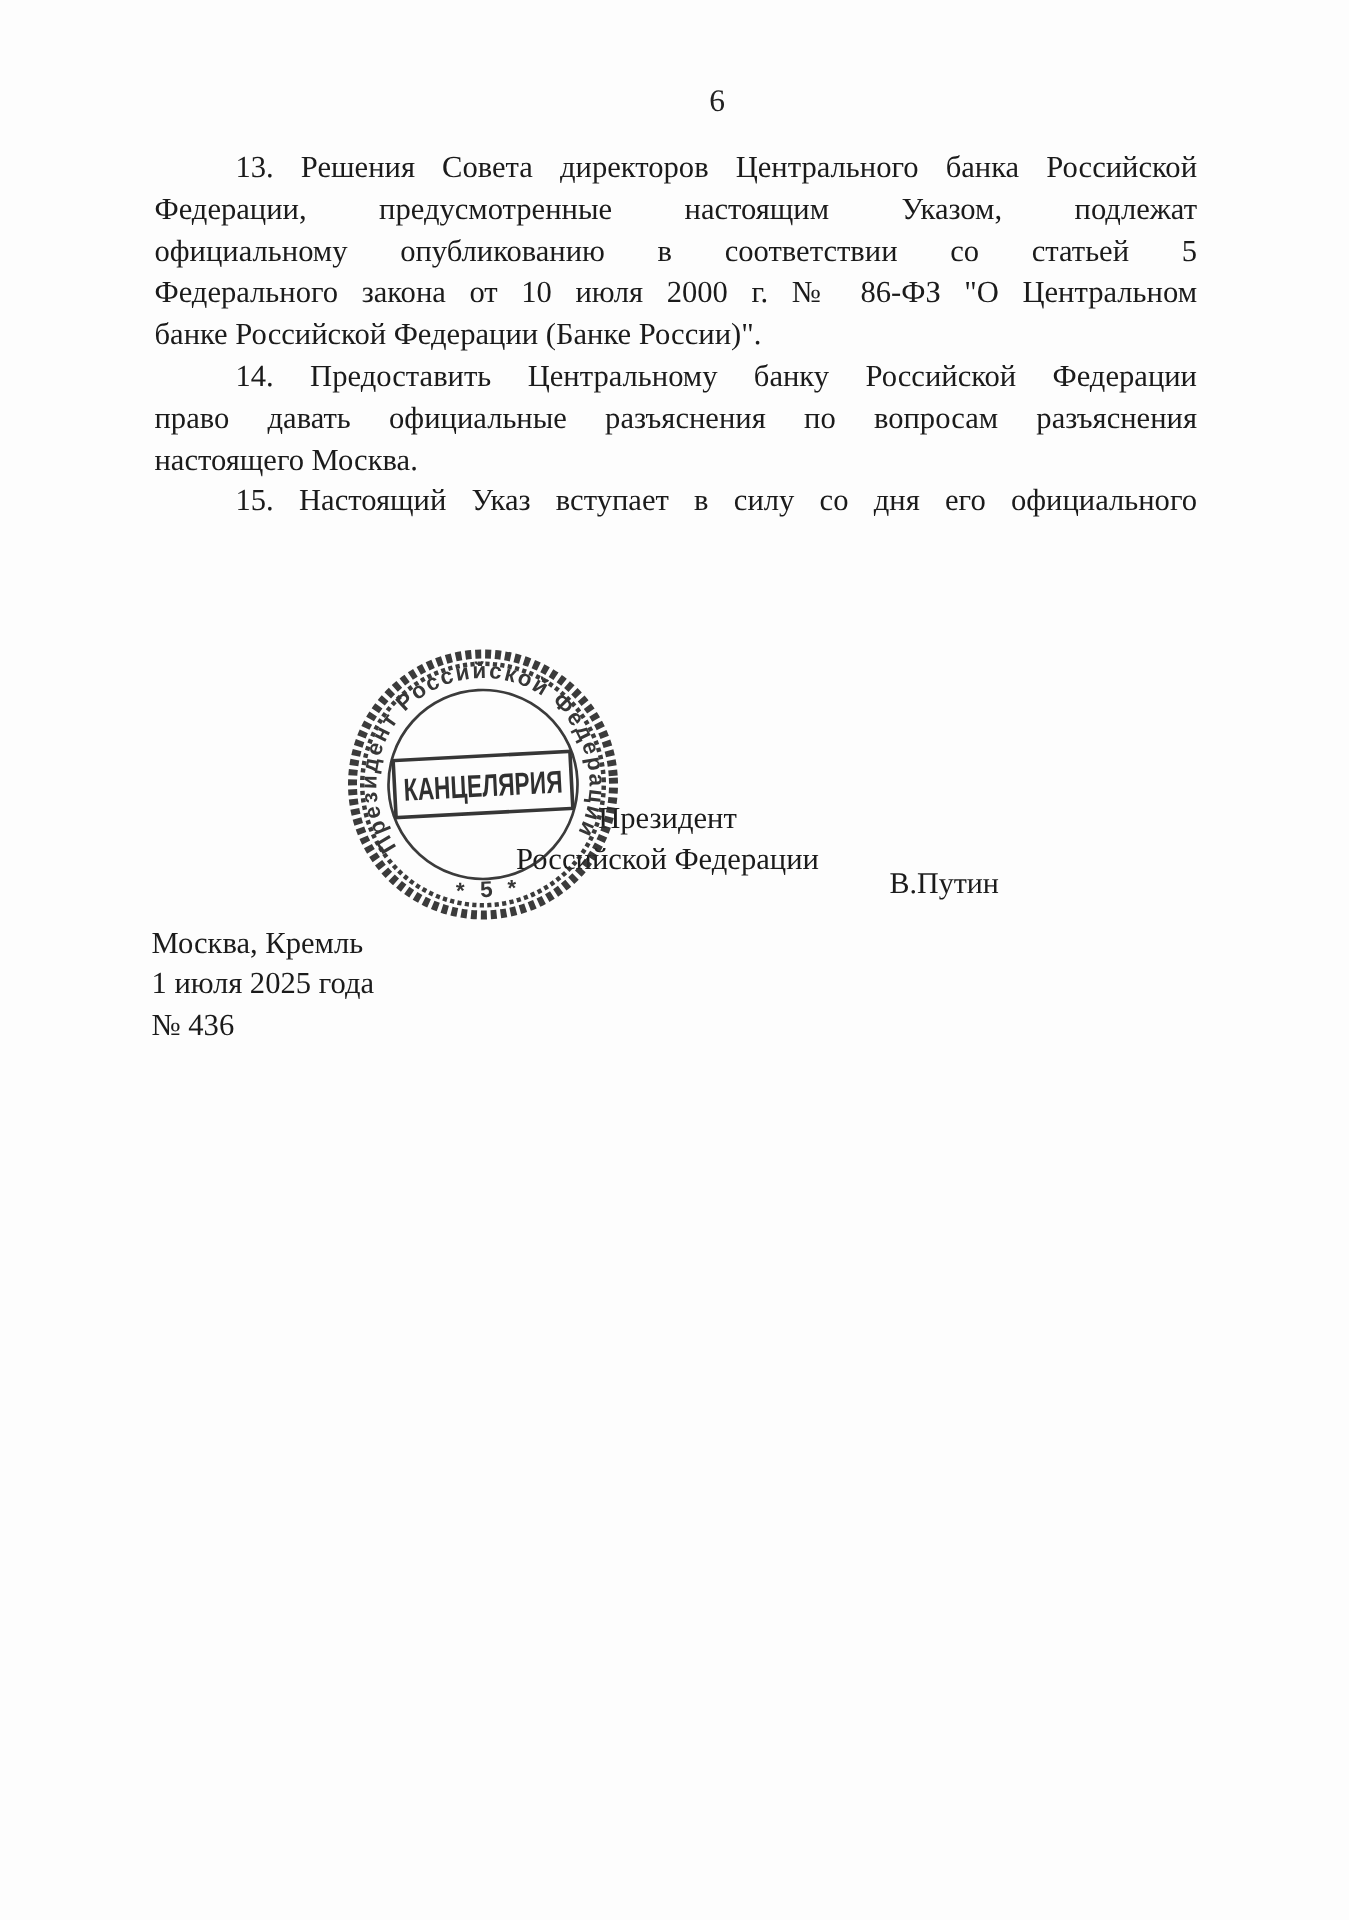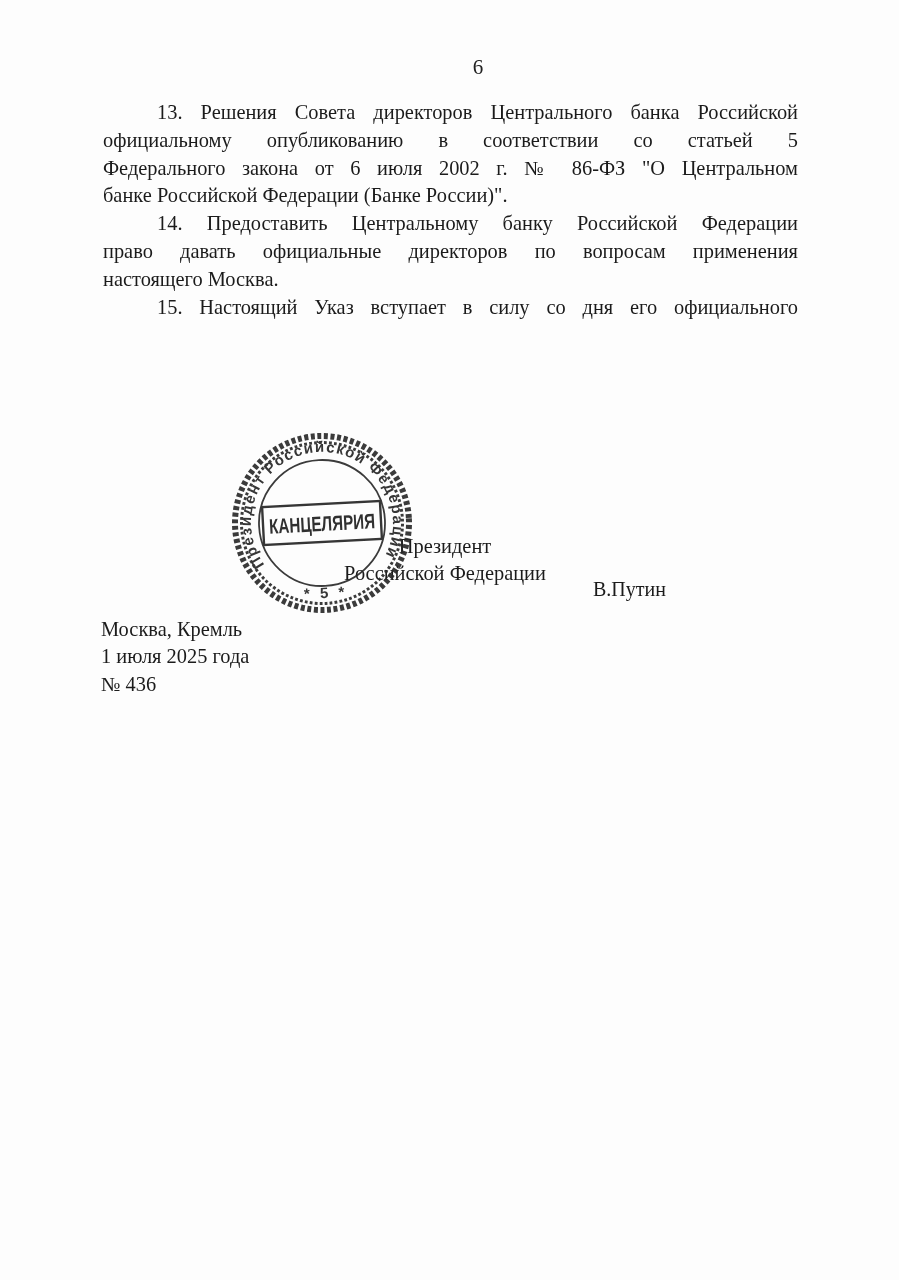--- a/index.html
+++ b/index.html
@@ -100,27 +100,28 @@
 </head>
 <body>
 
 <div class="doc">
 
   <div class="pagenum">6</div>
 
   <div class="body-text">
     <div class="para">
       <div class="line first">13. Решения Совета директоров Центрального банка Российской</div>
+      <div class="line">Федерации, предусмотренные настоящим Указом, подлежат</div>
       <div class="line">официальному опубликованию в соответствии со статьей 5</div>
-      <div class="line">Федерального закона от 6 июля 2002 г. № 86-ФЗ "О Центральном</div>
+      <div class="line">Федерального закона от 10 июля 2000 г. № 86-ФЗ "О Центральном</div>
       <div class="line last">банке Российской Федерации (Банке России)".</div>
     </div>
     <div class="para">
       <div class="line first">14. Предоставить Центральному банку Российской Федерации</div>
-      <div class="line">право давать официальные директоров по вопросам применения</div>
+      <div class="line">право давать официальные разъяснения по вопросам разъяснения</div>
       <div class="line last">настоящего Москва.</div>
     </div>
     <div class="para">
       <div class="line first">15. Настоящий Указ вступает в силу со дня его официального</div>
     </div>
   </div>
 
   <div class="sig-title">
     <div>Президент</div>
     <div>Российской Федерации</div>

